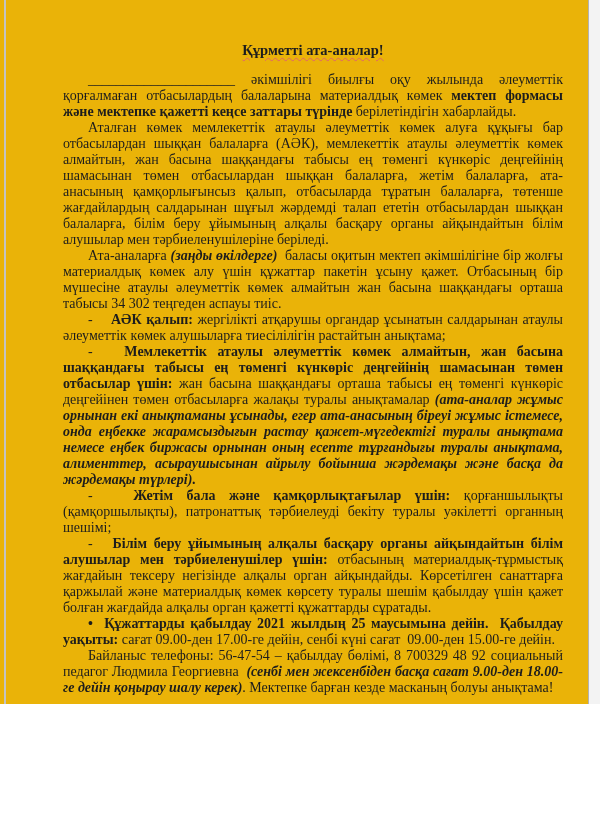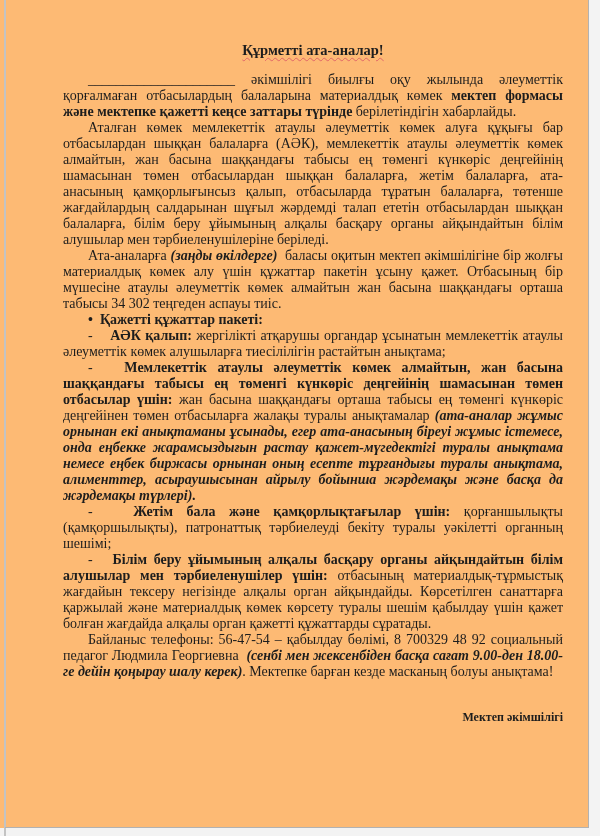--- a/index.html
+++ b/index.html
@@ -1,20 +1,20 @@
 <!DOCTYPE html>
 <html><head>
 <meta charset="utf-8">
 <style>
   html, body { margin: 0; padding: 0; background: #ffffff; }
   .canvas {
     position: relative;
     width: 600px;
-    height: 836px;
-    background: #fdba74;
+    height: 704px;
+    background: #eab308;
     overflow: hidden;
     font-family: "Liberation Serif", "DejaVu Serif", serif;
     color: #1d1d1d;
   }
   .outside-right  { position: absolute; left: 589px; top: 0; width: 11px; height: 836px; background: #f3f3f3; }
   .outside-bottom { position: absolute; left: 0; top: 828px; width: 600px; height: 8px; background: #f3f3f3; }
   .edge-left   { position: absolute; left: 4px;  top: 0;     width: 2px;   height: 836px; background: #c3c3c3; }
   .edge-right  { position: absolute; left: 588px; top: 0;    width: 1px;   height: 828px; background: #b2b2b2; }
   .edge-bottom { position: absolute; left: 5px;  top: 827px; width: 584px; height: 1px;   background: #b2b2b2; }
 
@@ -62,25 +62,25 @@
 
   <div class="content">
     <div class="heading">
       <span class="b sq" style="text-decoration-color: rgb(224, 102, 102);">Құрметті ата-аналар!</span>
     </div>
 
     <div>
         <p class="body"><span>_____________________</span><span> әкімшілігі биылғы оқу жылында әлеуметтік қорғалмаған отбасылардың балаларына материалдық көмек </span><span class="b">мектеп формасы және мектепке қажетті кеңсе заттары түрінде</span><span> берілетіндігін хабарлайды.</span></p>
         <p class="body"><span>Аталған көмек мемлекеттік атаулы әлеуметтік көмек алуға құқығы бар отбасылардан шыққан балаларға (АӘК), мемлекеттік атаулы әлеуметтік көмек алмайтын, жан басына шаққандағы табысы ең төменгі күнкөріс деңгейінің шамасынан төмен отбасылардан шыққан балаларға, жетім балаларға, ата-анасының қамқорлығынсыз қалып, отбасыларда тұратын балаларға, төтенше жағдайлардың салдарынан шұғыл жәрдемді талап ететін отбасылардан шыққан балаларға, білім беру ұйымының алқалы басқару органы айқындайтын білім алушылар мен тәрбиеленушілеріне беріледі.</span></p>
         <p class="body"><span>Ата-аналарға </span><span class="i">(заңды өкілдерге)</span><span>&nbsp; баласы оқитын мектеп әкімшілігіне бір жолғы материалдық көмек алу үшін құжаттар пакетін ұсыну қажет. Отбасының бір мүшесіне атаулы әлеуметтік көмек алмайтын жан басына шаққандағы орташа табысы 34 302 теңгеден аспауы тиіс.</span></p>
-        <p class="body"><span class="b">•&nbsp;&nbsp;</span><span class="b">Қажетті құжаттар пакеті:</span></p>
-        <p class="body"><span>-&nbsp;&nbsp;&nbsp;&nbsp;</span><span class="b">АӘК қалып:</span><span> жергілікті атқарушы органдар ұсынатын мемлекеттік атаулы әлеуметтік көмек алушыларға тиесілілігін растайтын анықтама;</span></p>
+        <p class="body"><span>-&nbsp;&nbsp;&nbsp;&nbsp;</span><span class="b">АӘК қалып:</span><span> жергілікті атқарушы органдар ұсынатын салдарынан атаулы әлеуметтік көмек алушыларға тиесілілігін растайтын анықтама;</span></p>
         <p class="body"><span>-&nbsp;&nbsp;&nbsp;</span><span class="b">Мемлекеттік атаулы әлеуметтік көмек алмайтын, жан басына шаққандағы табысы ең төменгі күнкөріс деңгейінің шамасынан төмен отбасылар үшін:</span><span> жан басына шаққандағы орташа табысы ең төменгі күнкөріс деңгейінен төмен отбасыларға жалақы туралы анықтамалар </span><span class="i">(ата-аналар жұмыс орнынан екі анықтаманы ұсынады, егер ата-анасының біреуі жұмыс істемесе, онда еңбекке жарамсыздығын растау қажет-мүгедектігі туралы анықтама немесе еңбек биржасы орнынан оның есепте тұрғандығы туралы анықтама, алименттер, асыраушысынан айрылу бойынша жәрдемақы және басқа да жәрдемақы түрлері).</span></p>
         <p class="body"><span>-&nbsp;&nbsp;&nbsp;</span><span class="b">Жетім бала және қамқорлықтағылар үшін:</span><span> қорғаншылықты (қамқоршылықты), патронаттық тәрбиелеуді бекіту туралы уәкілетті органның шешімі;</span></p>
         <p class="body"><span>-&nbsp;&nbsp;&nbsp;</span><span class="b">Білім беру ұйымының алқалы басқару органы айқындайтын білім алушылар мен тәрбиеленушілер үшін:</span><span> отбасының материалдық-тұрмыстық жағдайын тексеру негізінде алқалы орган айқындайды. Көрсетілген санаттарға қаржылай және материалдық көмек көрсету туралы шешім қабылдау үшін қажет болған жағдайда алқалы орган қажетті құжаттарды сұратады.</span></p>
+        <p class="body"><span class="b">•&nbsp;&nbsp;</span><span class="b">Құжаттарды қабылдау 2021 жылдың 25 маусымына дейін.&nbsp; Қабылдау уақыты:</span><span> сағат 09.00-ден 17.00-ге дейін, сенбі күні сағат &nbsp;09.00-ден 15.00-ге дейін.</span></p>
         <p class="body"><span>Байланыс телефоны: 56-47-54 – қабылдау бөлімі, 8 700329 48 92 социальный педагог Людмила Георгиевна &nbsp;</span><span class="i">(сенбі мен жексенбіден басқа сағат 9.00-ден 18.00-ге дейін қоңырау шалу керек)</span><span>. Мектепке барған кезде масканың болуы анықтама!</span></p>
       </div>
 
     <div class="signature">
       <span class="b">Мектеп әкімшілігі</span>
     </div>
   </div>
 </div>
 
 </body></html>

